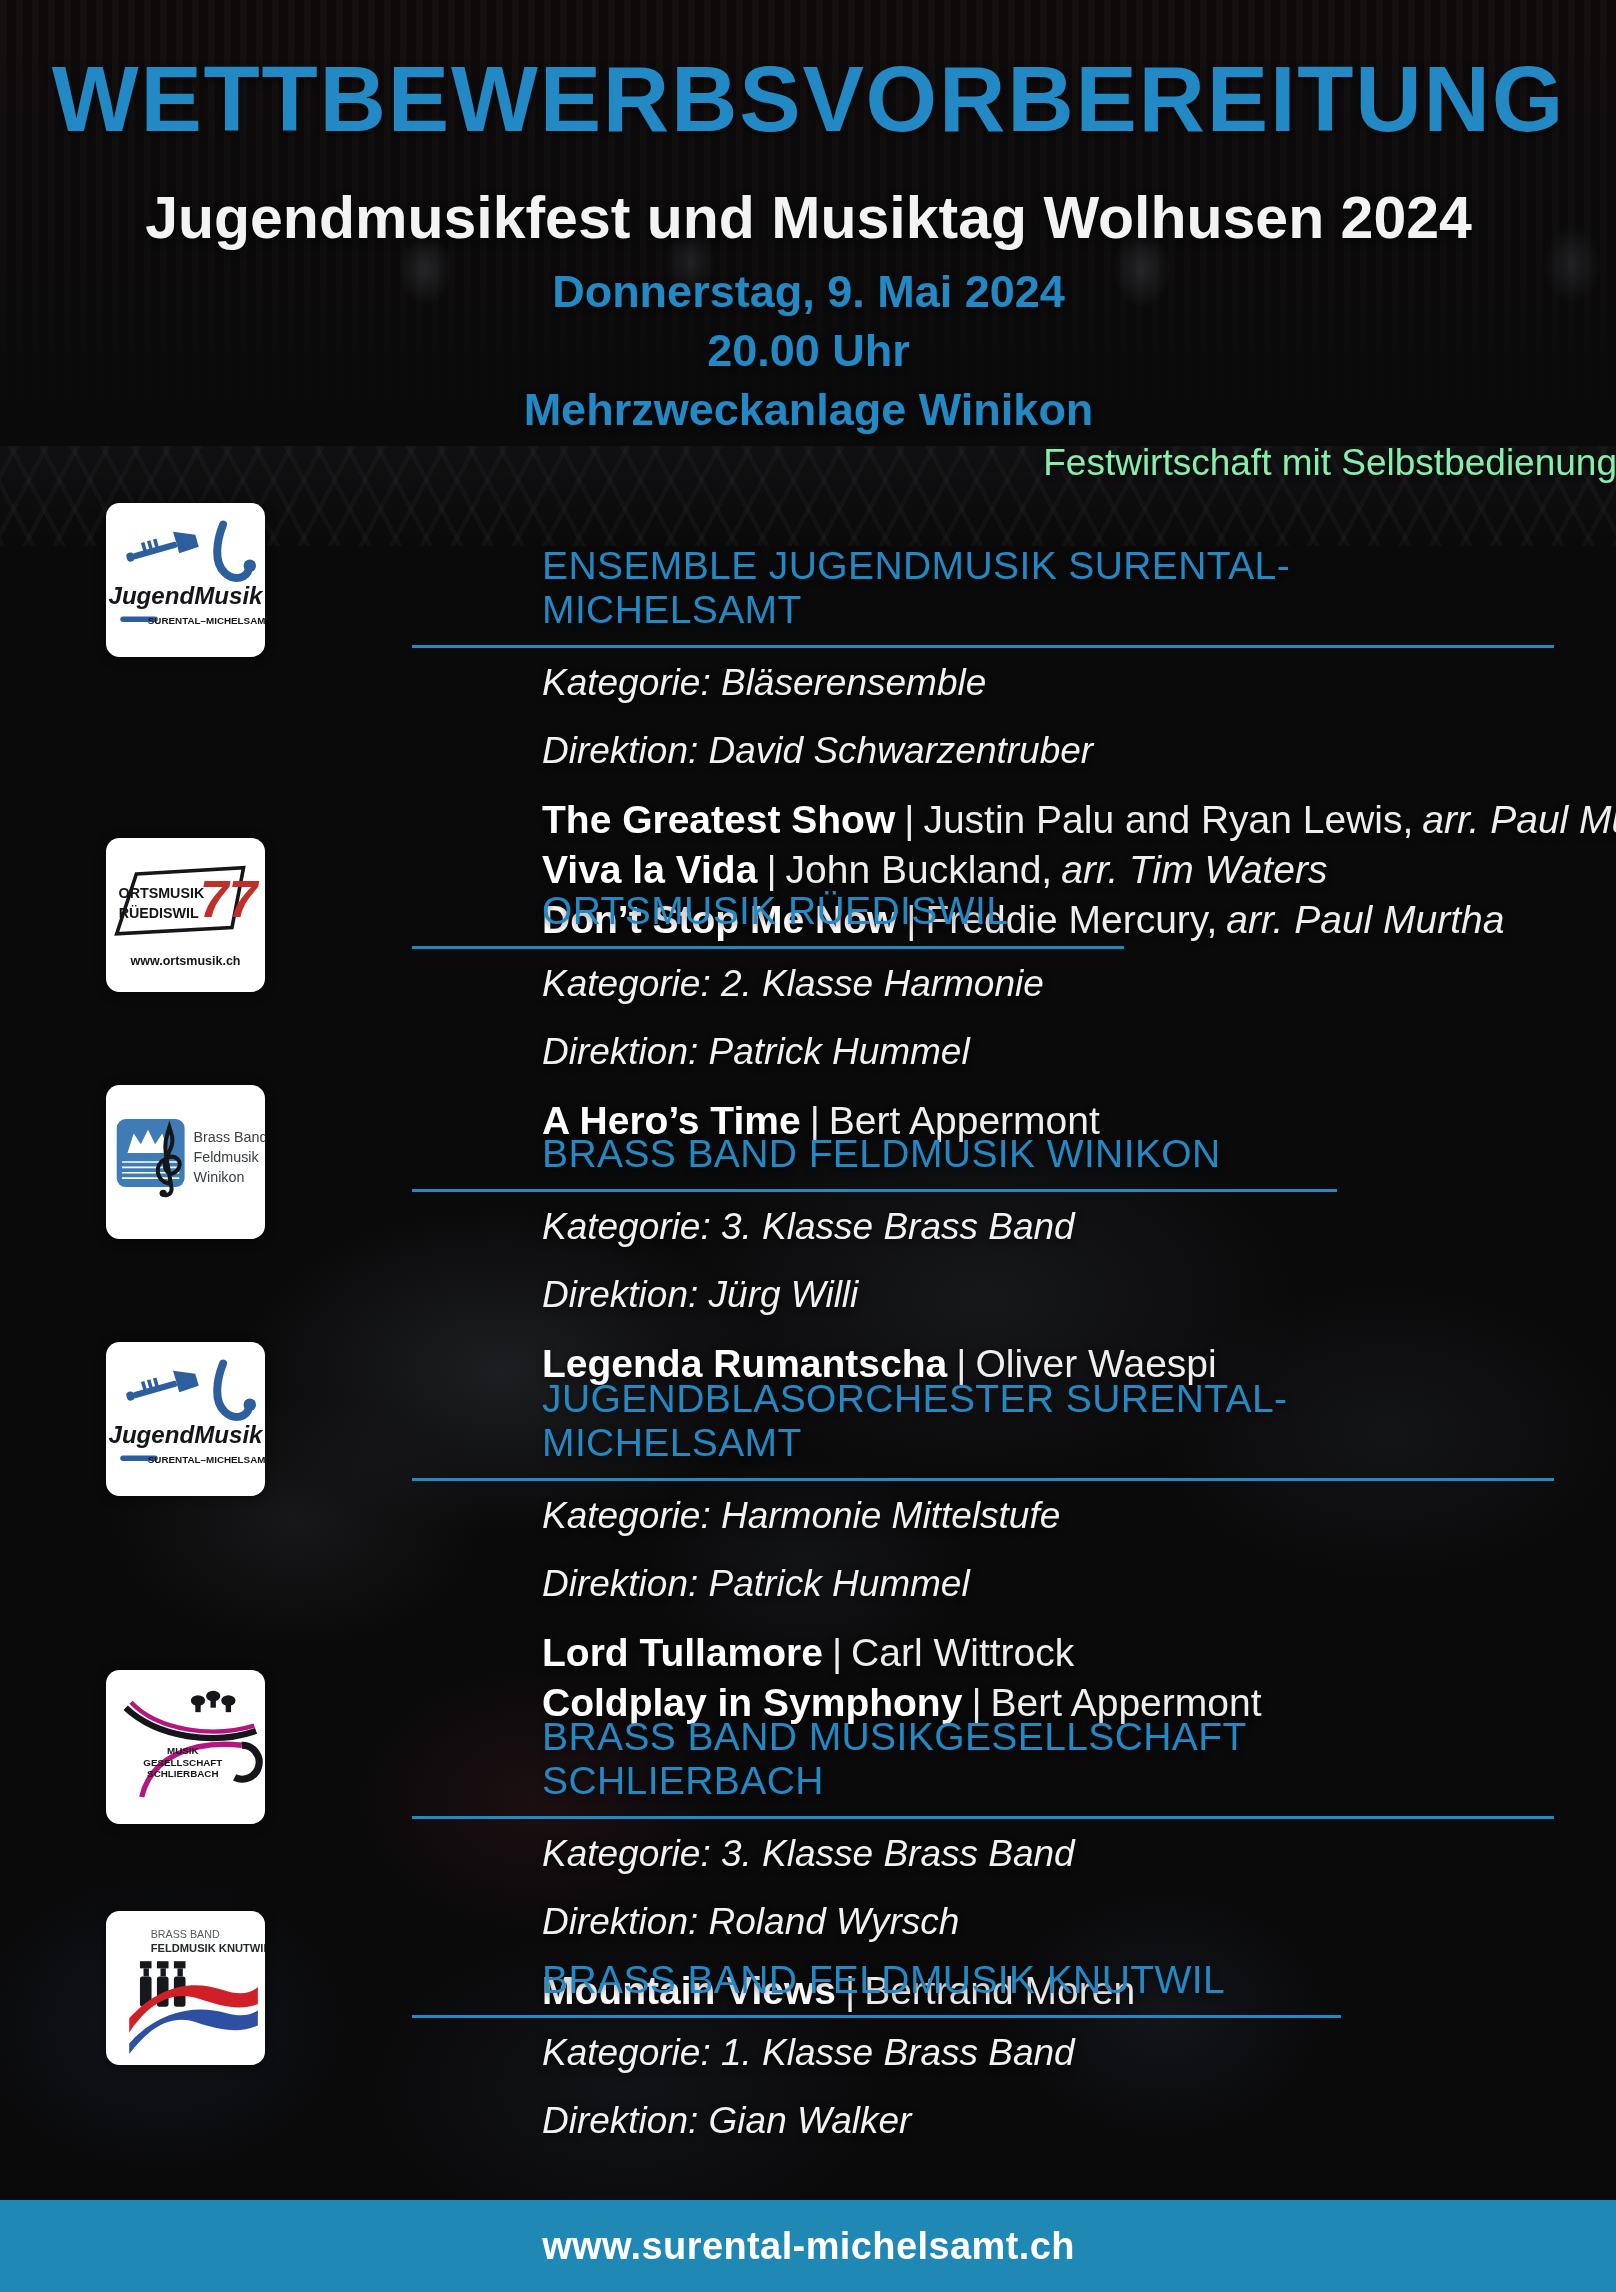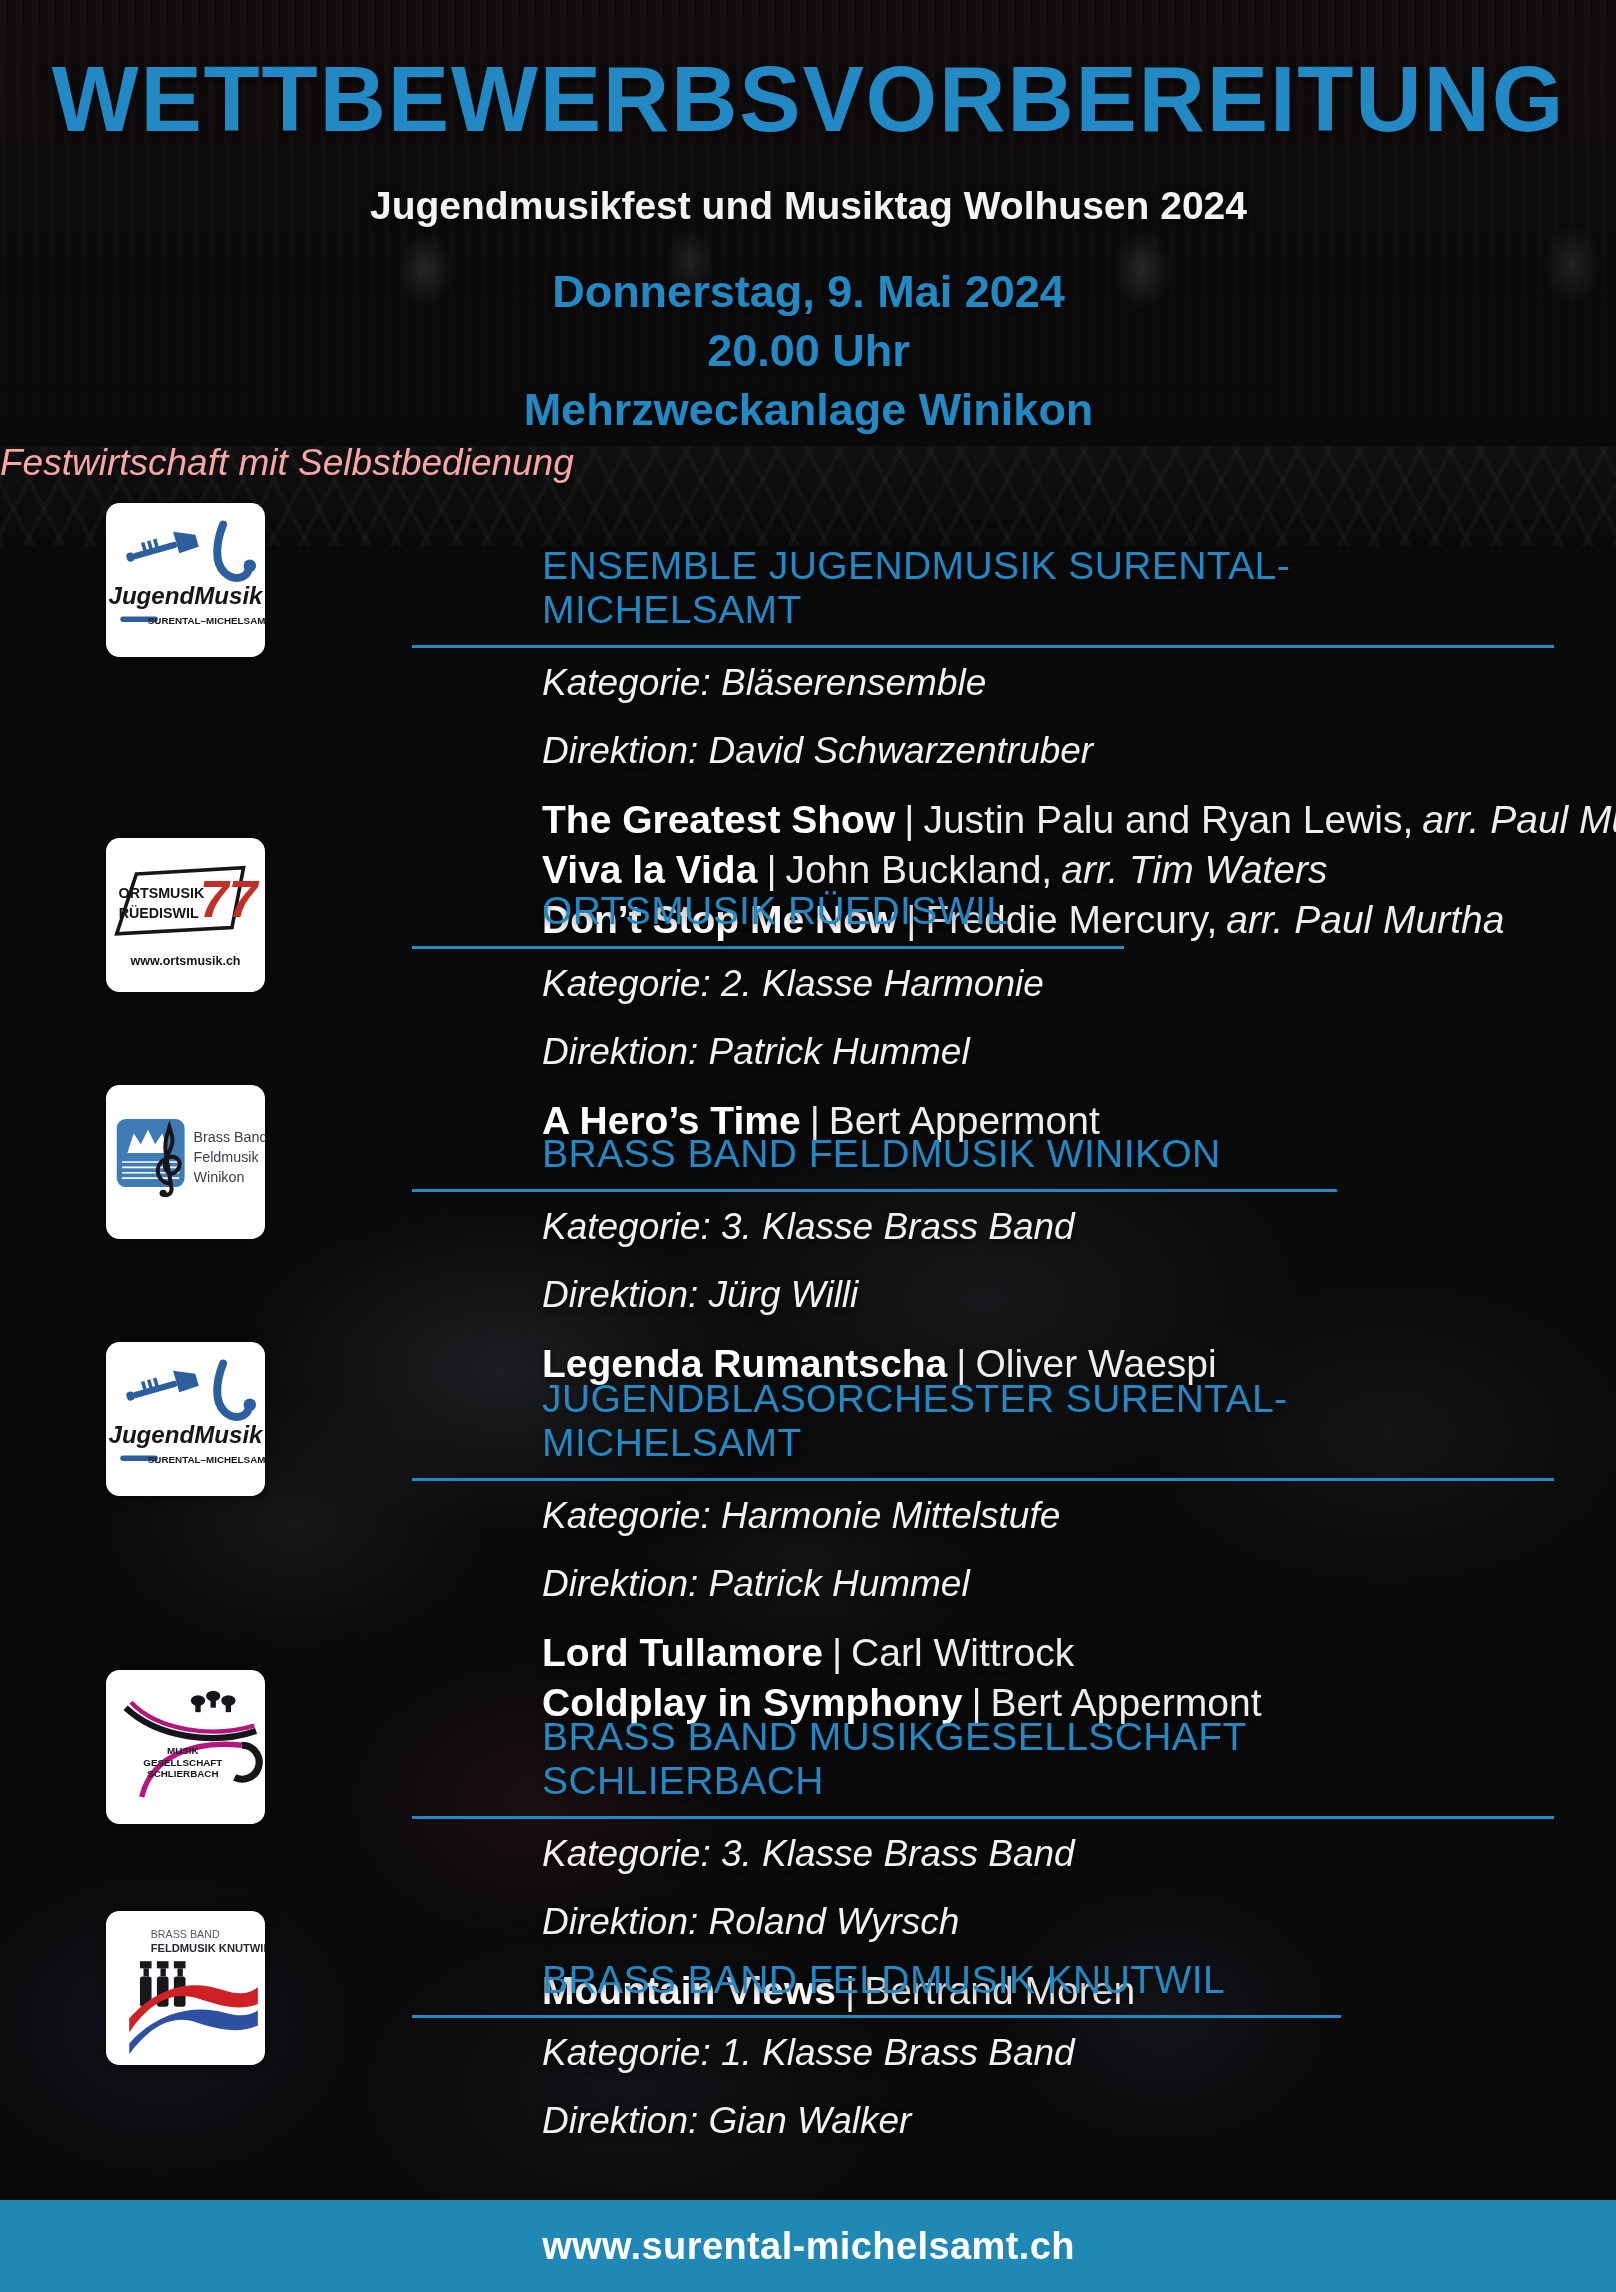--- a/index.html
+++ b/index.html
@@ -44,31 +44,31 @@
       radial-gradient(269px 215px at 161px 2024px, rgba(50,70,100,.18), transparent 70%);
   }
   
   .hdr-title{
     position:absolute;left:0;right:0;top:47px;text-align:center;
     font-size:92px;font-weight:bold;letter-spacing:1.8px;color:var(--accent);
     text-shadow:0 2.7px 9px rgba(0,0,0,.55);
   }
   .hdr-subtitle{
     position:absolute;left:0;right:0;top:184px;text-align:center;
-    font-size:39px;font-weight:bold;color:#f3f3f3;
+    font-size:59px;font-weight:bold;color:#f3f3f3;
     text-shadow:0 2.7px 9px rgba(0,0,0,.6);
   }
   .hdr-event{
     position:absolute;left:0;right:0;top:262px;text-align:center;
     font-size:45px;font-weight:bold;color:var(--accent);line-height:59px;
     text-shadow:0 1.8px 7.2px rgba(0,0,0,.5);
   }
   .hdr-note{
-    position:absolute;left:0;right:0;top:442px;text-align:left;
-    font-size:37px;font-style:italic;color:#fca5a5;
+    position:absolute;left:0;right:0;top:442px;text-align:right;
+    font-size:37px;color:#86efac;
     text-shadow:0 1.8px 7.2px rgba(0,0,0,.6);
   }
   
   .logo-box{
     position:absolute;left:106px;width:159px;height:154px;
     background:#fff;border-radius:13.4px;box-shadow:0 1.8px 10.7px rgba(0,0,0,.45);
     overflow:hidden;
     text-decoration:underline;
   }
   .logo-box svg{display:block;width:159px;height:154px;}

